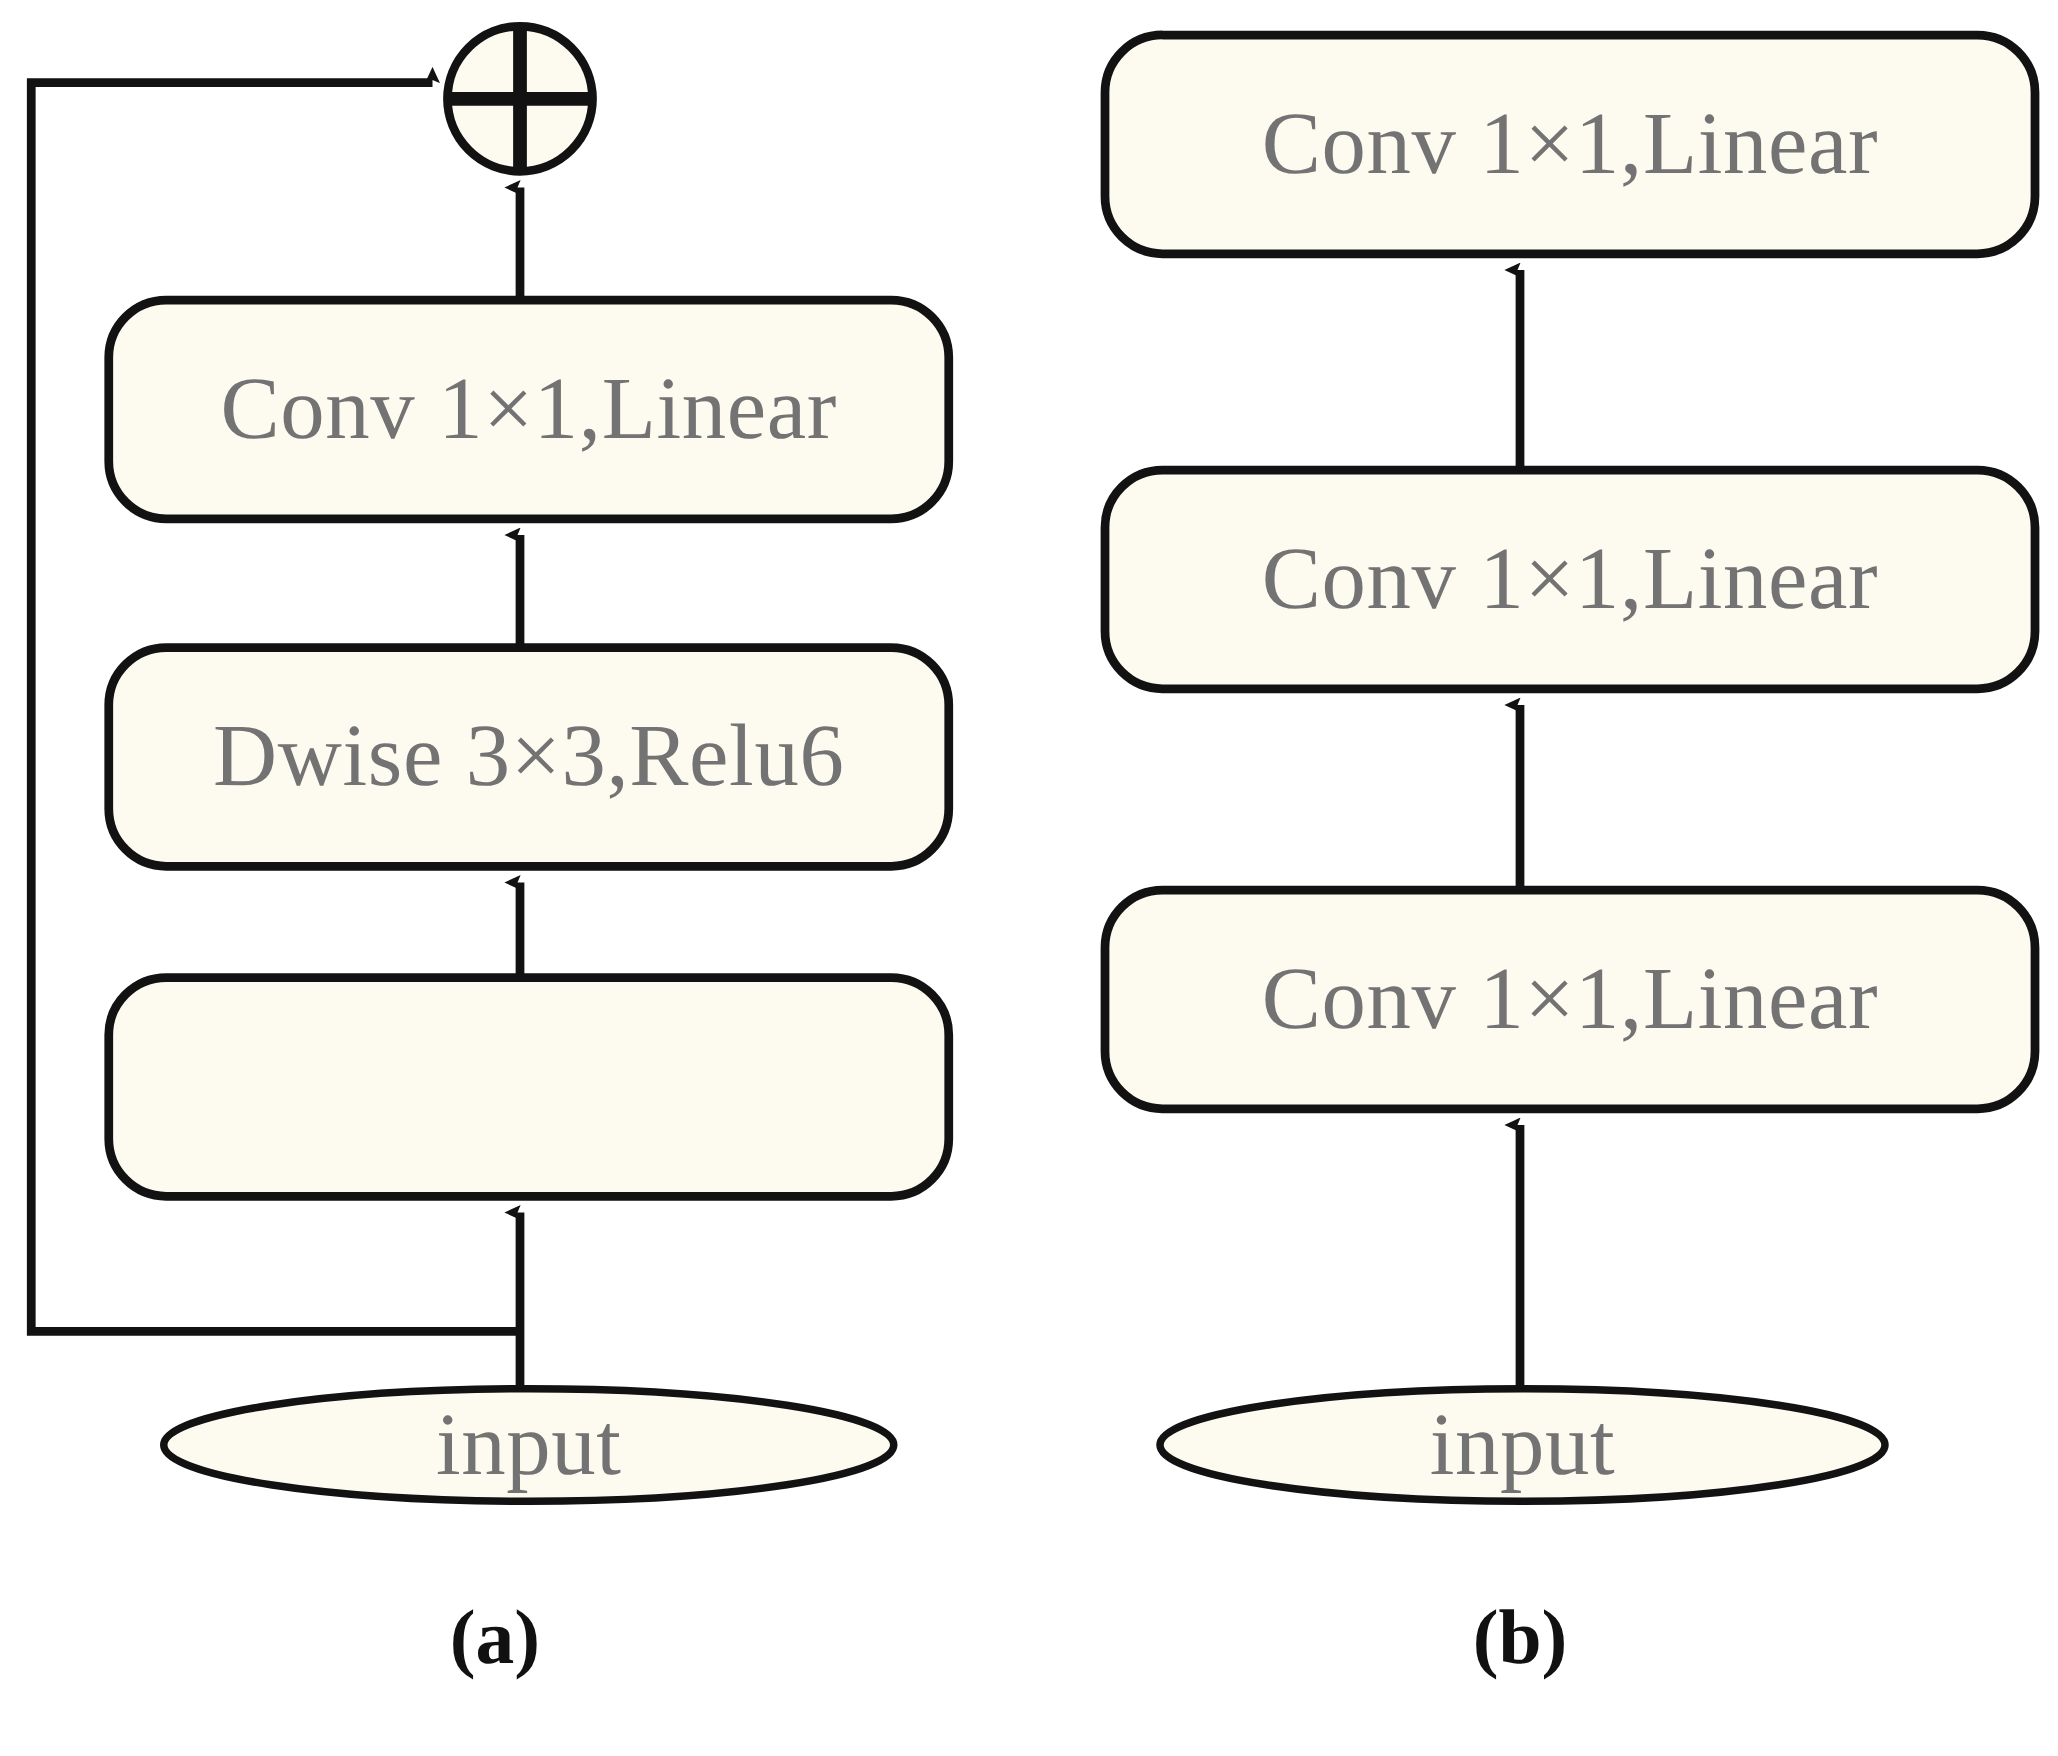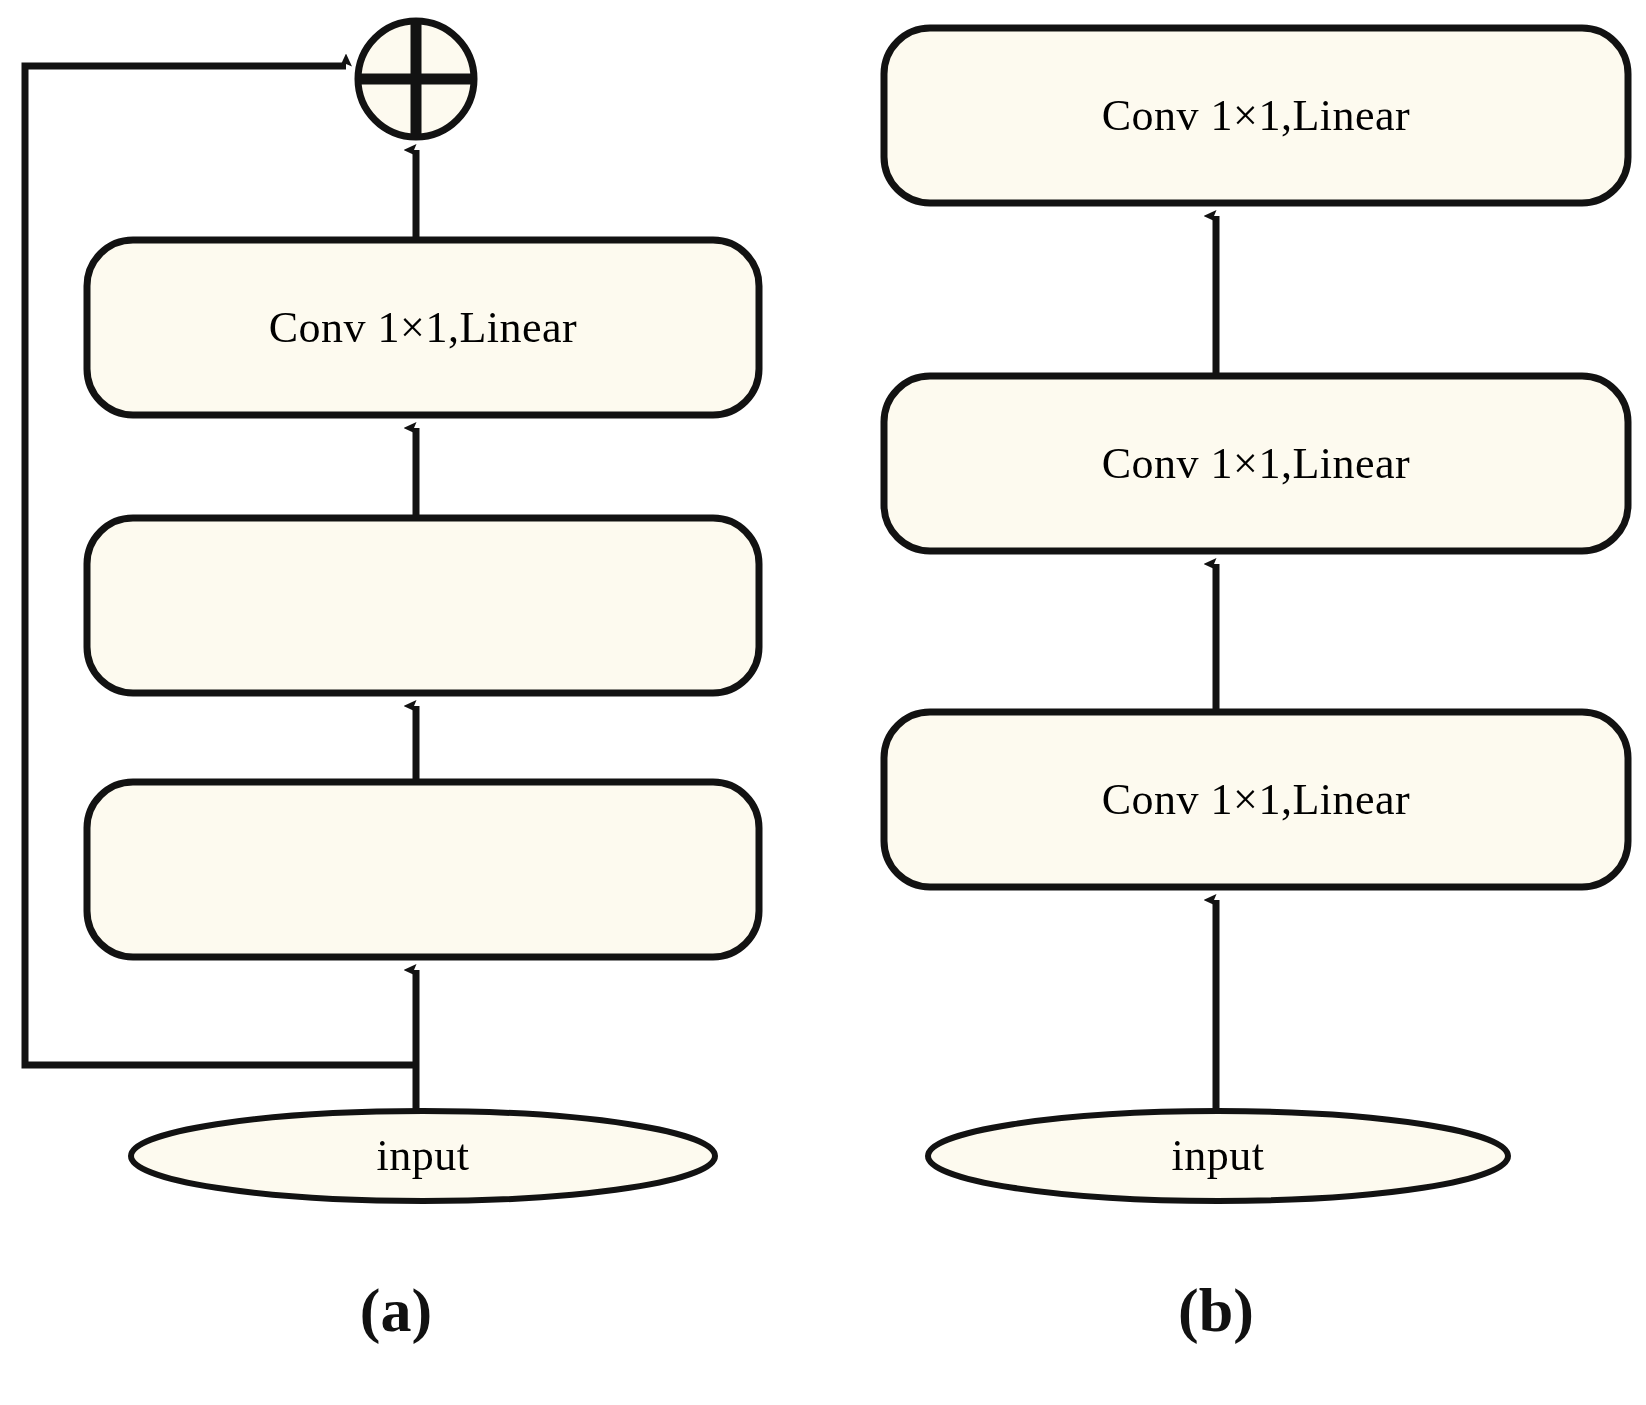--- a/index.html
+++ b/index.html
@@ -20,23 +20,23 @@
     left: 0;
     top: 0;
     width: 1646px;
     height: 1405px;
   }
   .node-label {
     position: absolute;
     display: flex;
     align-items: center;
     justify-content: center;
-    color: #000000;
+    color: #737373;
     font-family: "Liberation Serif", "DejaVu Serif", serif;
-    font-size: 44px;
+    font-size: 71px;
     line-height: 1;
     letter-spacing: 0.5px;
     white-space: nowrap;
     pointer-events: none;
   }
   .panel-caption {
     position: absolute;
     display: flex;
     align-items: center;
     justify-content: center;
@@ -92,20 +92,21 @@
 
     <rect x="884" y="376" width="744" height="175" rx="46" ry="46" fill="#fdfaef" stroke="#121212" stroke-width="7"></rect>
 
     <line x1="1216" y1="376" x2="1216" y2="216" stroke="#121212" stroke-width="7" marker-end="url(#arrowhead)"></line>
 
     <rect x="884" y="28" width="744" height="175" rx="46" ry="46" fill="#fdfaef" stroke="#121212" stroke-width="7"></rect>
   </svg>
 
   <div class="node-label" style="left:87px; top:240px; width:672px; height:175px;">Conv 1×1,Linear</div>
 
+  <div class="node-label" style="left:87px; top:518px; width:672px; height:175px;">Dwise 3×3,Relu6</div>
 
 
   <div class="node-label" style="left:131px; top:1111px; width:584px; height:90px;">input</div>
 
   <div class="panel-caption" style="left:316px; top:1262px; width:160px; height:96px;">(a)</div>
 
   <div class="node-label" style="left:884px; top:28px; width:744px; height:175px;">Conv 1×1,Linear</div>
 
   <div class="node-label" style="left:884px; top:376px; width:744px; height:175px;">Conv 1×1,Linear</div>
 

